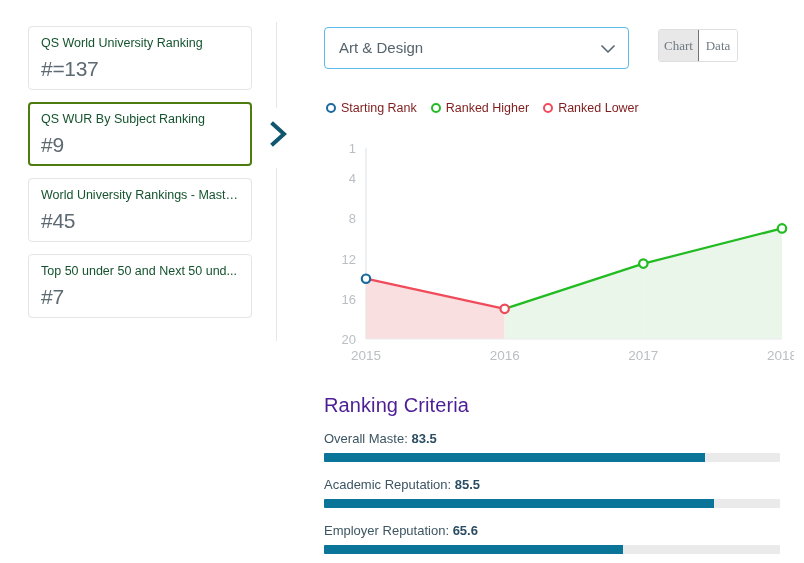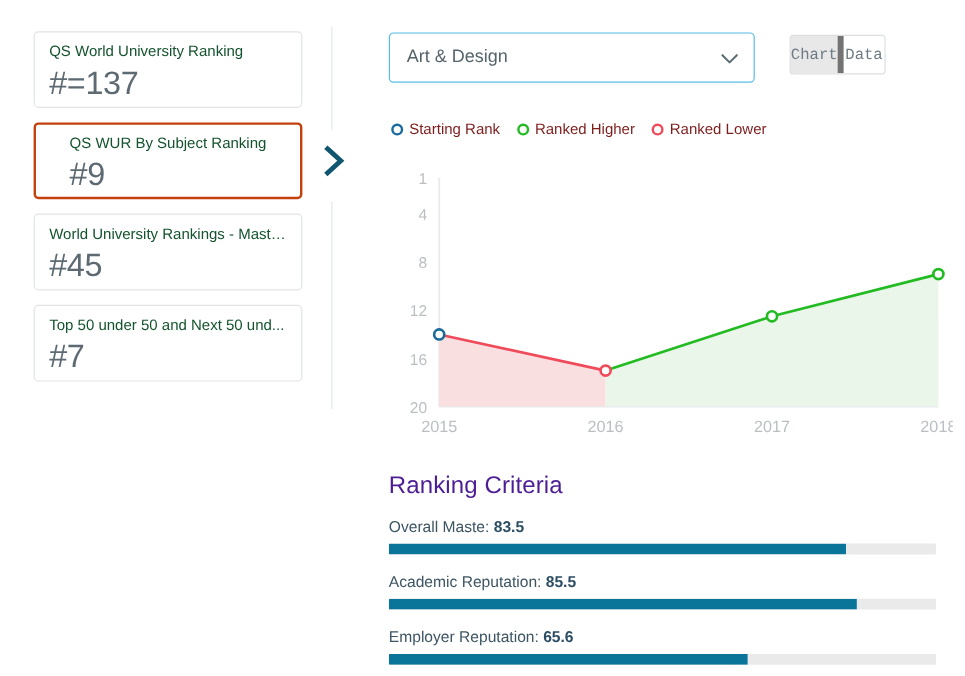--- a/index.html
+++ b/index.html
@@ -30,34 +30,34 @@
     position: relative;
     background: #ffffff;
     border: 1px solid #e2e4e6;
     border-radius: 4px;
     padding: 9px 12px 10px 12px;
     margin-bottom: 12px;
     cursor: pointer;
     height: 64px;
   }
   .rank-card.selected {
-    border: 2px solid #c2410c;
-    padding: 8px 11px 9px 28px;
+    border: 2px solid #4d7c0f;
+    padding: 8px 11px 9px 11px;
   }
   .rank-card-title {
     font-size: 12.5px;
     color: #14532d;
     line-height: 15px;
     white-space: nowrap;
     overflow: hidden;
     text-overflow: ellipsis;
     font-family: "Liberation Sans", sans-serif;
   }
   .rank-card-value {
-    font-size: 27px;
+    font-size: 21px;
     color: #5d6a72;
     line-height: 34px;
     margin-top: 1px;
     font-weight: 400;
     letter-spacing: -0.3px;
   }
 
   
   .divider-seg {
     position: absolute;
@@ -130,24 +130,24 @@
     width: 39px;
     height: 31px;
     display: flex;
     align-items: center;
     justify-content: center;
     font-size: 13px;
     color: #6e7b84;
     background: #ffffff;
     cursor: pointer;
     border: none;
-    font-family: Liberation Mono, monospace;
+    font-family: Liberation Serif, serif;
   }
   .toggle-btn.active { background: #e8e8e8; }
-  .toggle-btn + .toggle-btn { border-left: 5px solid #737373; }
+  .toggle-btn + .toggle-btn { border-left: 1px solid #737373; }
 
   
   #chart-legend {
     position: absolute;
     left: 326px;
     top: 101px;
     display: flex;
     align-items: center;
     gap: 14px;
   }

